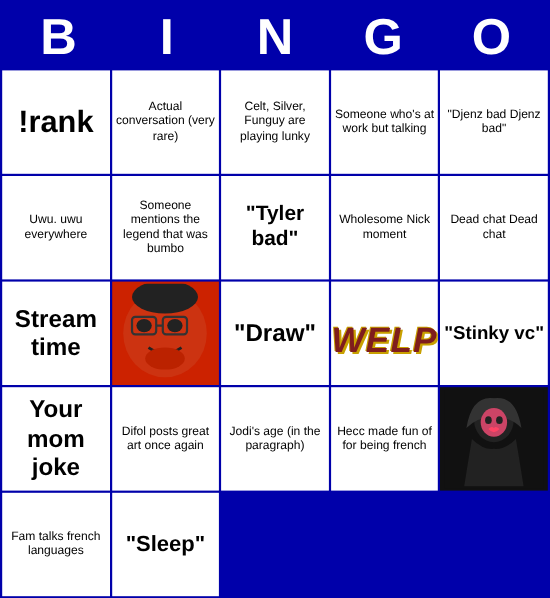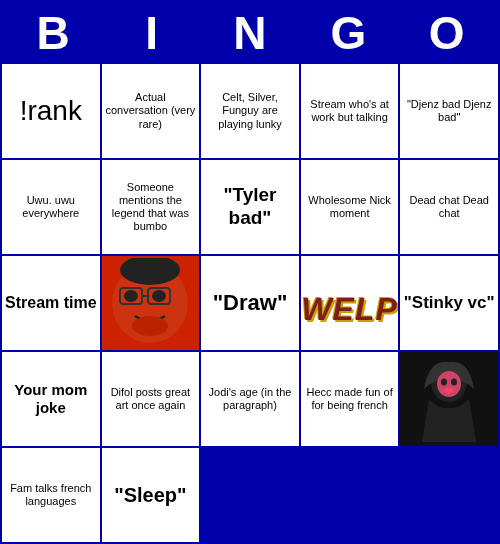--- a/index.html
+++ b/index.html
@@ -83,30 +83,30 @@
   <div class="bingo-header">
     <span class="bingo-header-letter">B</span>
     <span class="bingo-header-letter">I</span>
     <span class="bingo-header-letter">N</span>
     <span class="bingo-header-letter">G</span>
     <span class="bingo-header-letter">O</span>
   </div>
   <div class="bingo-grid">
 
     <div class="cell">
-      <span style="font-size:28px;font-weight:normal;">!rank</span>
+      <span style="font-size:28px;font-weight:bold;">!rank</span>
     </div>
     <div class="cell">
       <span>Actual conversation (very rare)</span>
     </div>
     <div class="cell">
       <span>Celt, Silver, Funguy are playing lunky</span>
     </div>
     <div class="cell">
-      <span>Stream who's at work but talking</span>
+      <span>Someone who's at work but talking</span>
     </div>
     <div class="cell">
       <span>"Djenz bad Djenz bad"</span>
     </div>
 
     <div class="cell">
       <span>Uwu. uwu everywhere</span>
     </div>
     <div class="cell">
       <span>Someone mentions the legend that was bumbo</span>
@@ -115,21 +115,21 @@
       <span style="font-size:19px;font-weight:bold;">"Tyler bad"</span>
     </div>
     <div class="cell">
       <span>Wholesome Nick moment</span>
     </div>
 
     <div class="cell">
       <span>Dead chat Dead chat</span>
     </div>
     <div class="cell">
-      <span style="font-size:16px;font-weight:bold;">Stream time</span>
+      <span style="font-size:22px;font-weight:bold;">Stream time</span>
     </div>
     <div class="cell image-cell red-face-cell">
       <svg viewBox="0 0 90 90" width="90" height="90">
         <rect width="90" height="90" fill="#cc2200"></rect>
 
         <ellipse cx="45" cy="45" rx="38" ry="40" fill="#cc3311"></ellipse>
 
         <rect x="15" y="30" width="22" height="16" rx="3" fill="none" stroke="#333" stroke-width="2"></rect>
         <rect x="43" y="30" width="22" height="16" rx="3" fill="none" stroke="#333" stroke-width="2"></rect>
         <line x1="37" y1="38" x2="43" y2="38" stroke="#333" stroke-width="2"></line>
@@ -148,21 +148,21 @@
       <span style="font-size:22px;font-weight:bold;">"Draw"</span>
     </div>
     <div class="cell">
       <span class="welp-text">WELP</span>
     </div>
 
     <div class="cell">
       <span style="font-size:17px;font-weight:bold;">"Stinky vc"</span>
     </div>
     <div class="cell">
-      <span style="font-size:15px;font-weight:bold;">Your mom joke</span>
+      <span style="font-size:22px;font-weight:bold;">Your mom joke</span>
     </div>
     <div class="cell">
       <span>Difol posts great art once again</span>
     </div>
     <div class="cell">
       <span>Jodi's age (in the paragraph)</span>
     </div>
     <div class="cell">
       <span>Hecc made fun of for being french</span>
     </div>

